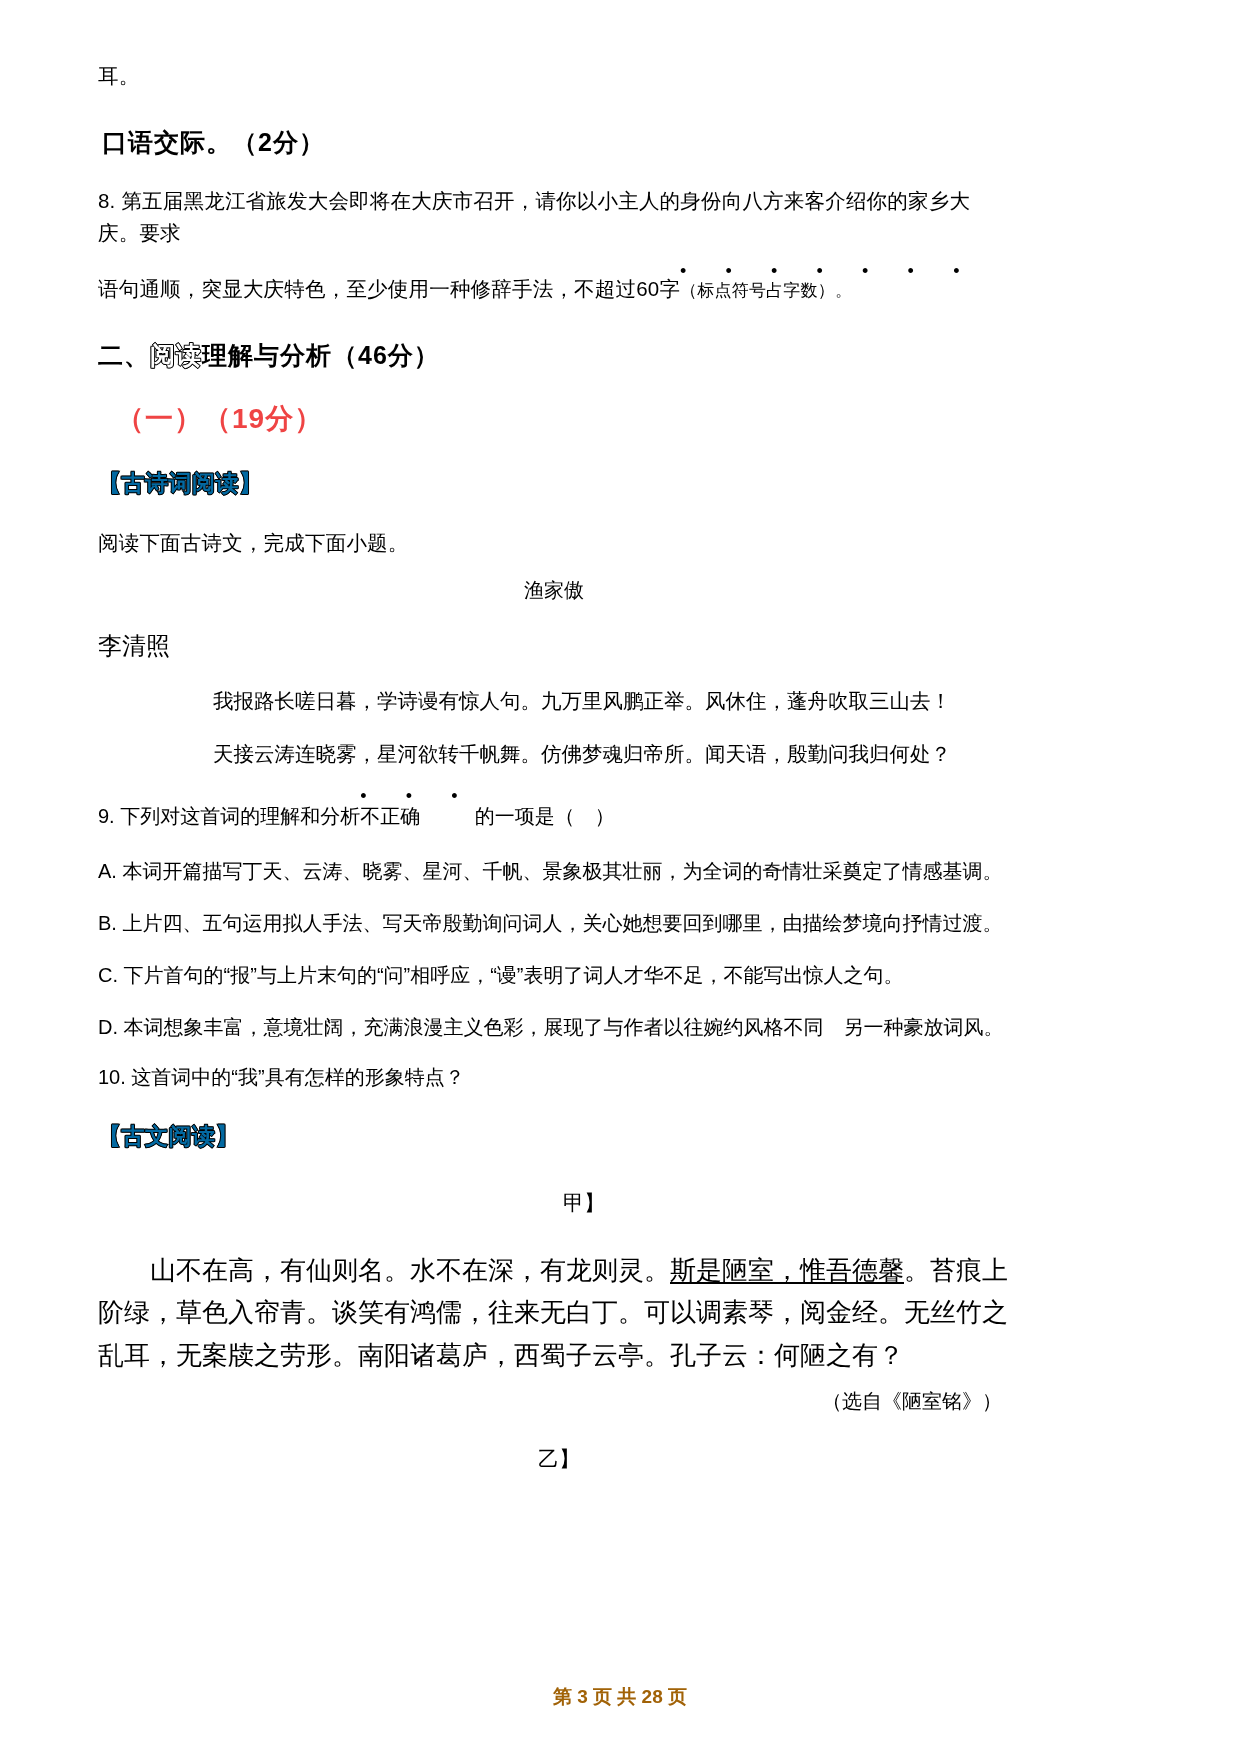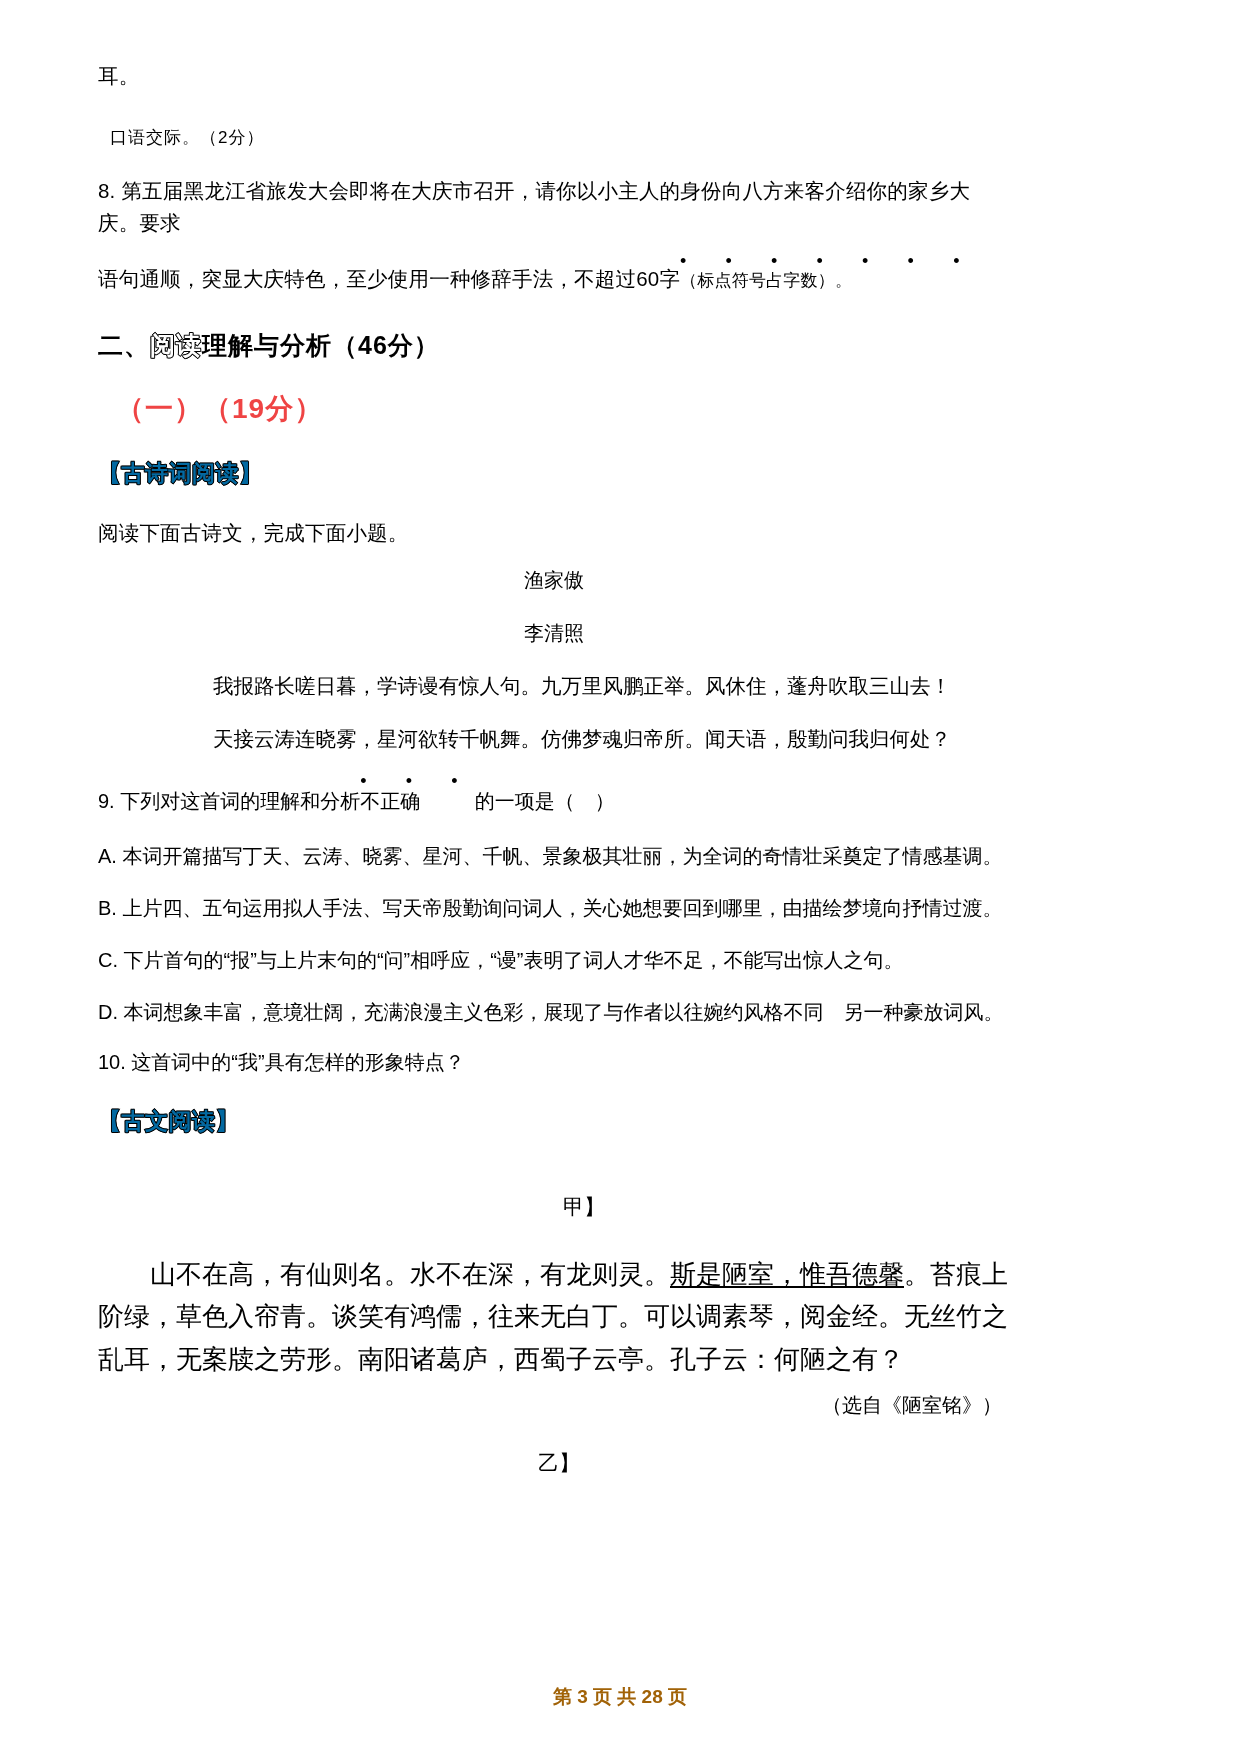--- a/index.html
+++ b/index.html
@@ -34,23 +34,23 @@
   .para {
     font-size: 20.5px;
     line-height: 1.55;
     margin: 0 0 26px 0;
     letter-spacing: 0.2px;
     white-space: normal;
   }
   .para.tight { margin-bottom: 18px; }
   .para.loose { margin-bottom: 34px; }
   .h-solid {
-    font-size: 17px;
-    font-weight: normal;
-    margin: 0 0 26px 12px;
+    font-size: 25px;
+    font-weight: bold;
+    margin: 0 0 26px 4px;
     letter-spacing: 1px;
     color: #000000;
   }
   .h-mixed {
     font-size: 25px;
     font-weight: bold;
     margin: 0 0 28px 0;
     letter-spacing: 1px;
   }
   .h-mixed .outline {
@@ -78,22 +78,21 @@
     text-shadow:
       1px 0 0 #000, -1px 0 0 #000, 0 1px 0 #000, 0 -1px 0 #000;
     paint-order: stroke fill;
   }
   .poem-title {
     font-size: 20px;
     text-align: center;
     margin: 0 0 26px 0;
   }
   .poem-author {
-    font-size: 20px;
-    text-align: center;
+    font-size: 24px;
     margin: 0 0 24px 0;
   }
   .poem-line {
     font-size: 20.5px;
     margin: 0 0 22px 0;
     padding-left: 115px;
     line-height: 1.5;
   }
 
   .opt {
@@ -213,21 +212,21 @@
       <span>9. 下列对这首词的理解和分析</span><span class="emph"><span class="dotrow">• • •</span><span>不正确</span></span><span>的一项是（　）</span>
     </div>
 
     <div class="opt">A. 本词开篇描写丁天、云涛、晓雾、星河、千帆、景象极其壮丽，为全词的奇情壮采奠定了情感基调。</div>
     <div class="opt">B. 上片四、五句运用拟人手法、写天帝殷勤询问词人，关心她想要回到哪里，由描绘梦境向抒情过渡。</div>
     <div class="opt">C. 下片首句的“报”与上片末句的“问”相呼应，“谩”表明了词人才华不足，不能写出惊人之句。</div>
     <div class="opt">D. 本词想象丰富，意境壮阔，充满浪漫主义色彩，展现了与作者以往婉约风格不同　另一种豪放词风。</div>
 
     <div class="qline" style="margin-bottom:30px">10. 这首词中的“我”具有怎样的形象特点？</div>
 
-    <div class="h-tag" style="margin-bottom:56px">【古文阅读】</div>
+    <div class="h-tag" style="margin-bottom:37px">【古文阅读】</div>
 
     <div class="jia-line">甲】</div>
 
     <div class="body-cn indent2">
       <span>山不在高，有仙则名。水不在深，有龙则灵。</span><span class="u">斯是陋室，惟吾德馨</span><span>。苔痕上阶绿，草色入帘青。谈笑有鸿儒，往来无白丁。可以调素琴，阅金经。无丝竹之乱耳，无案牍之劳形。南阳诸葛庐，西蜀子云亭。孔子云：何陋之有？</span>
     </div>
 
     <div class="source-line">（选自《陋室铭》）</div>
 
     <div class="yi-line">乙】</div>

